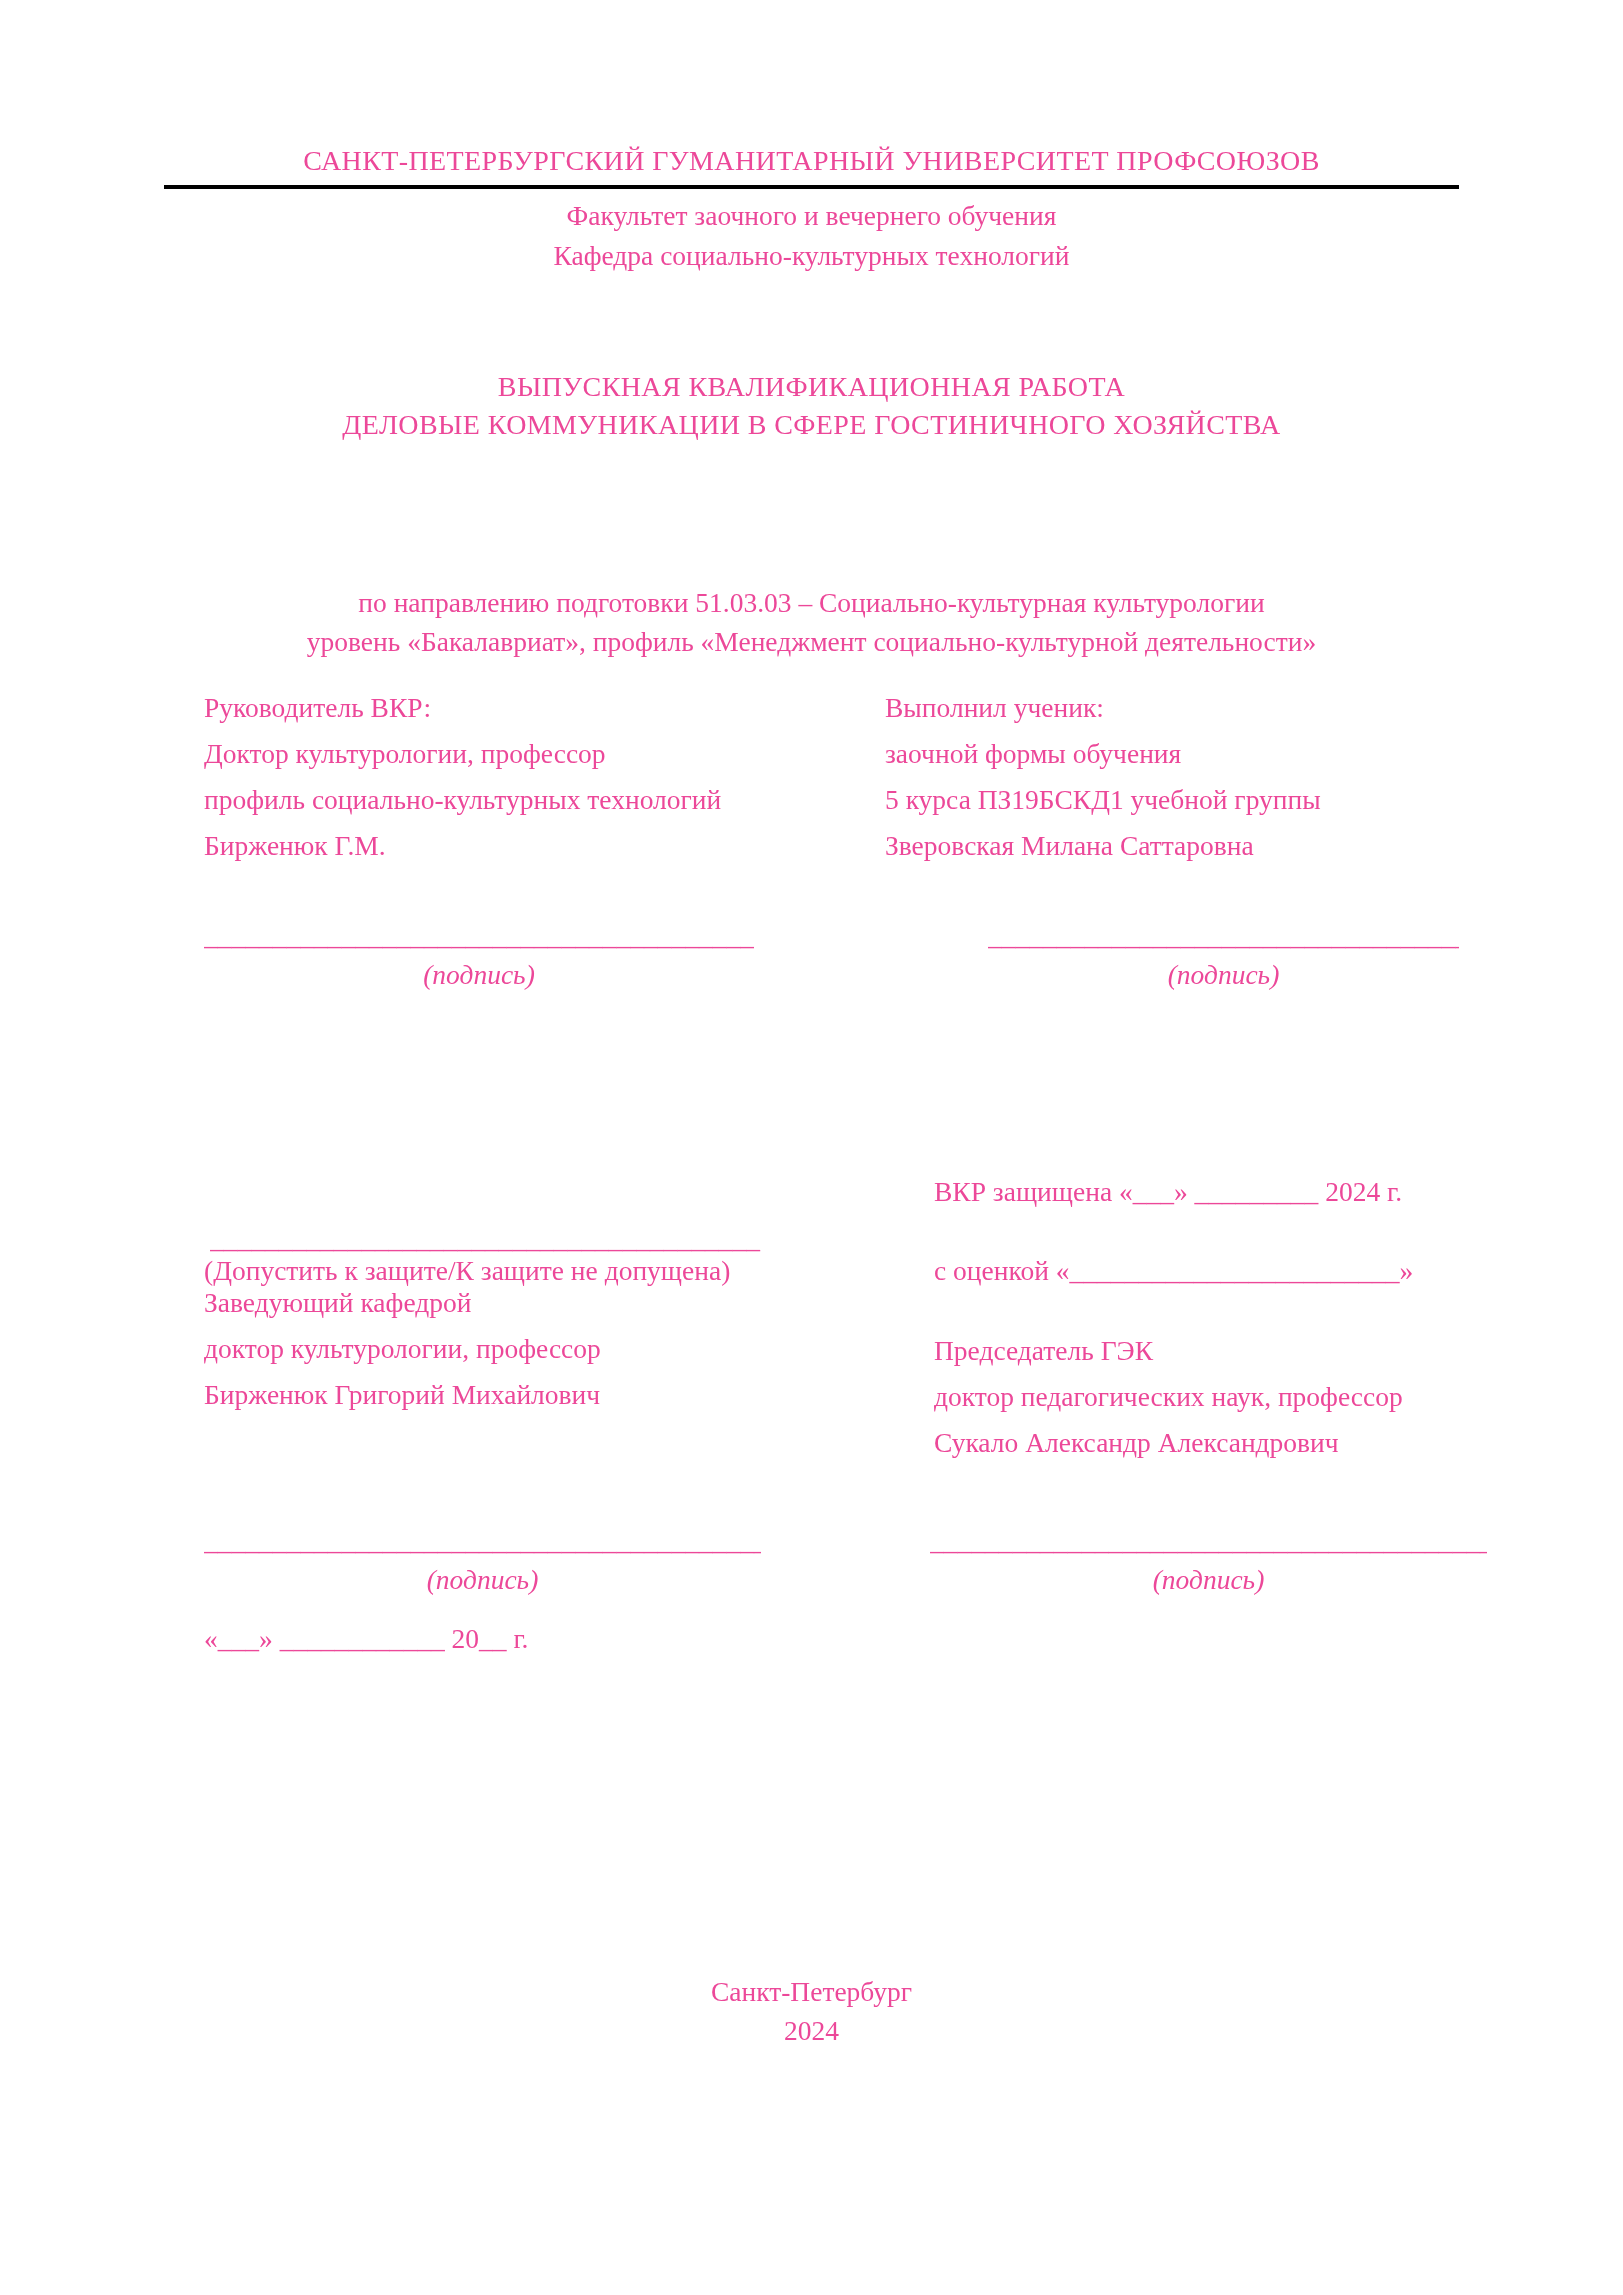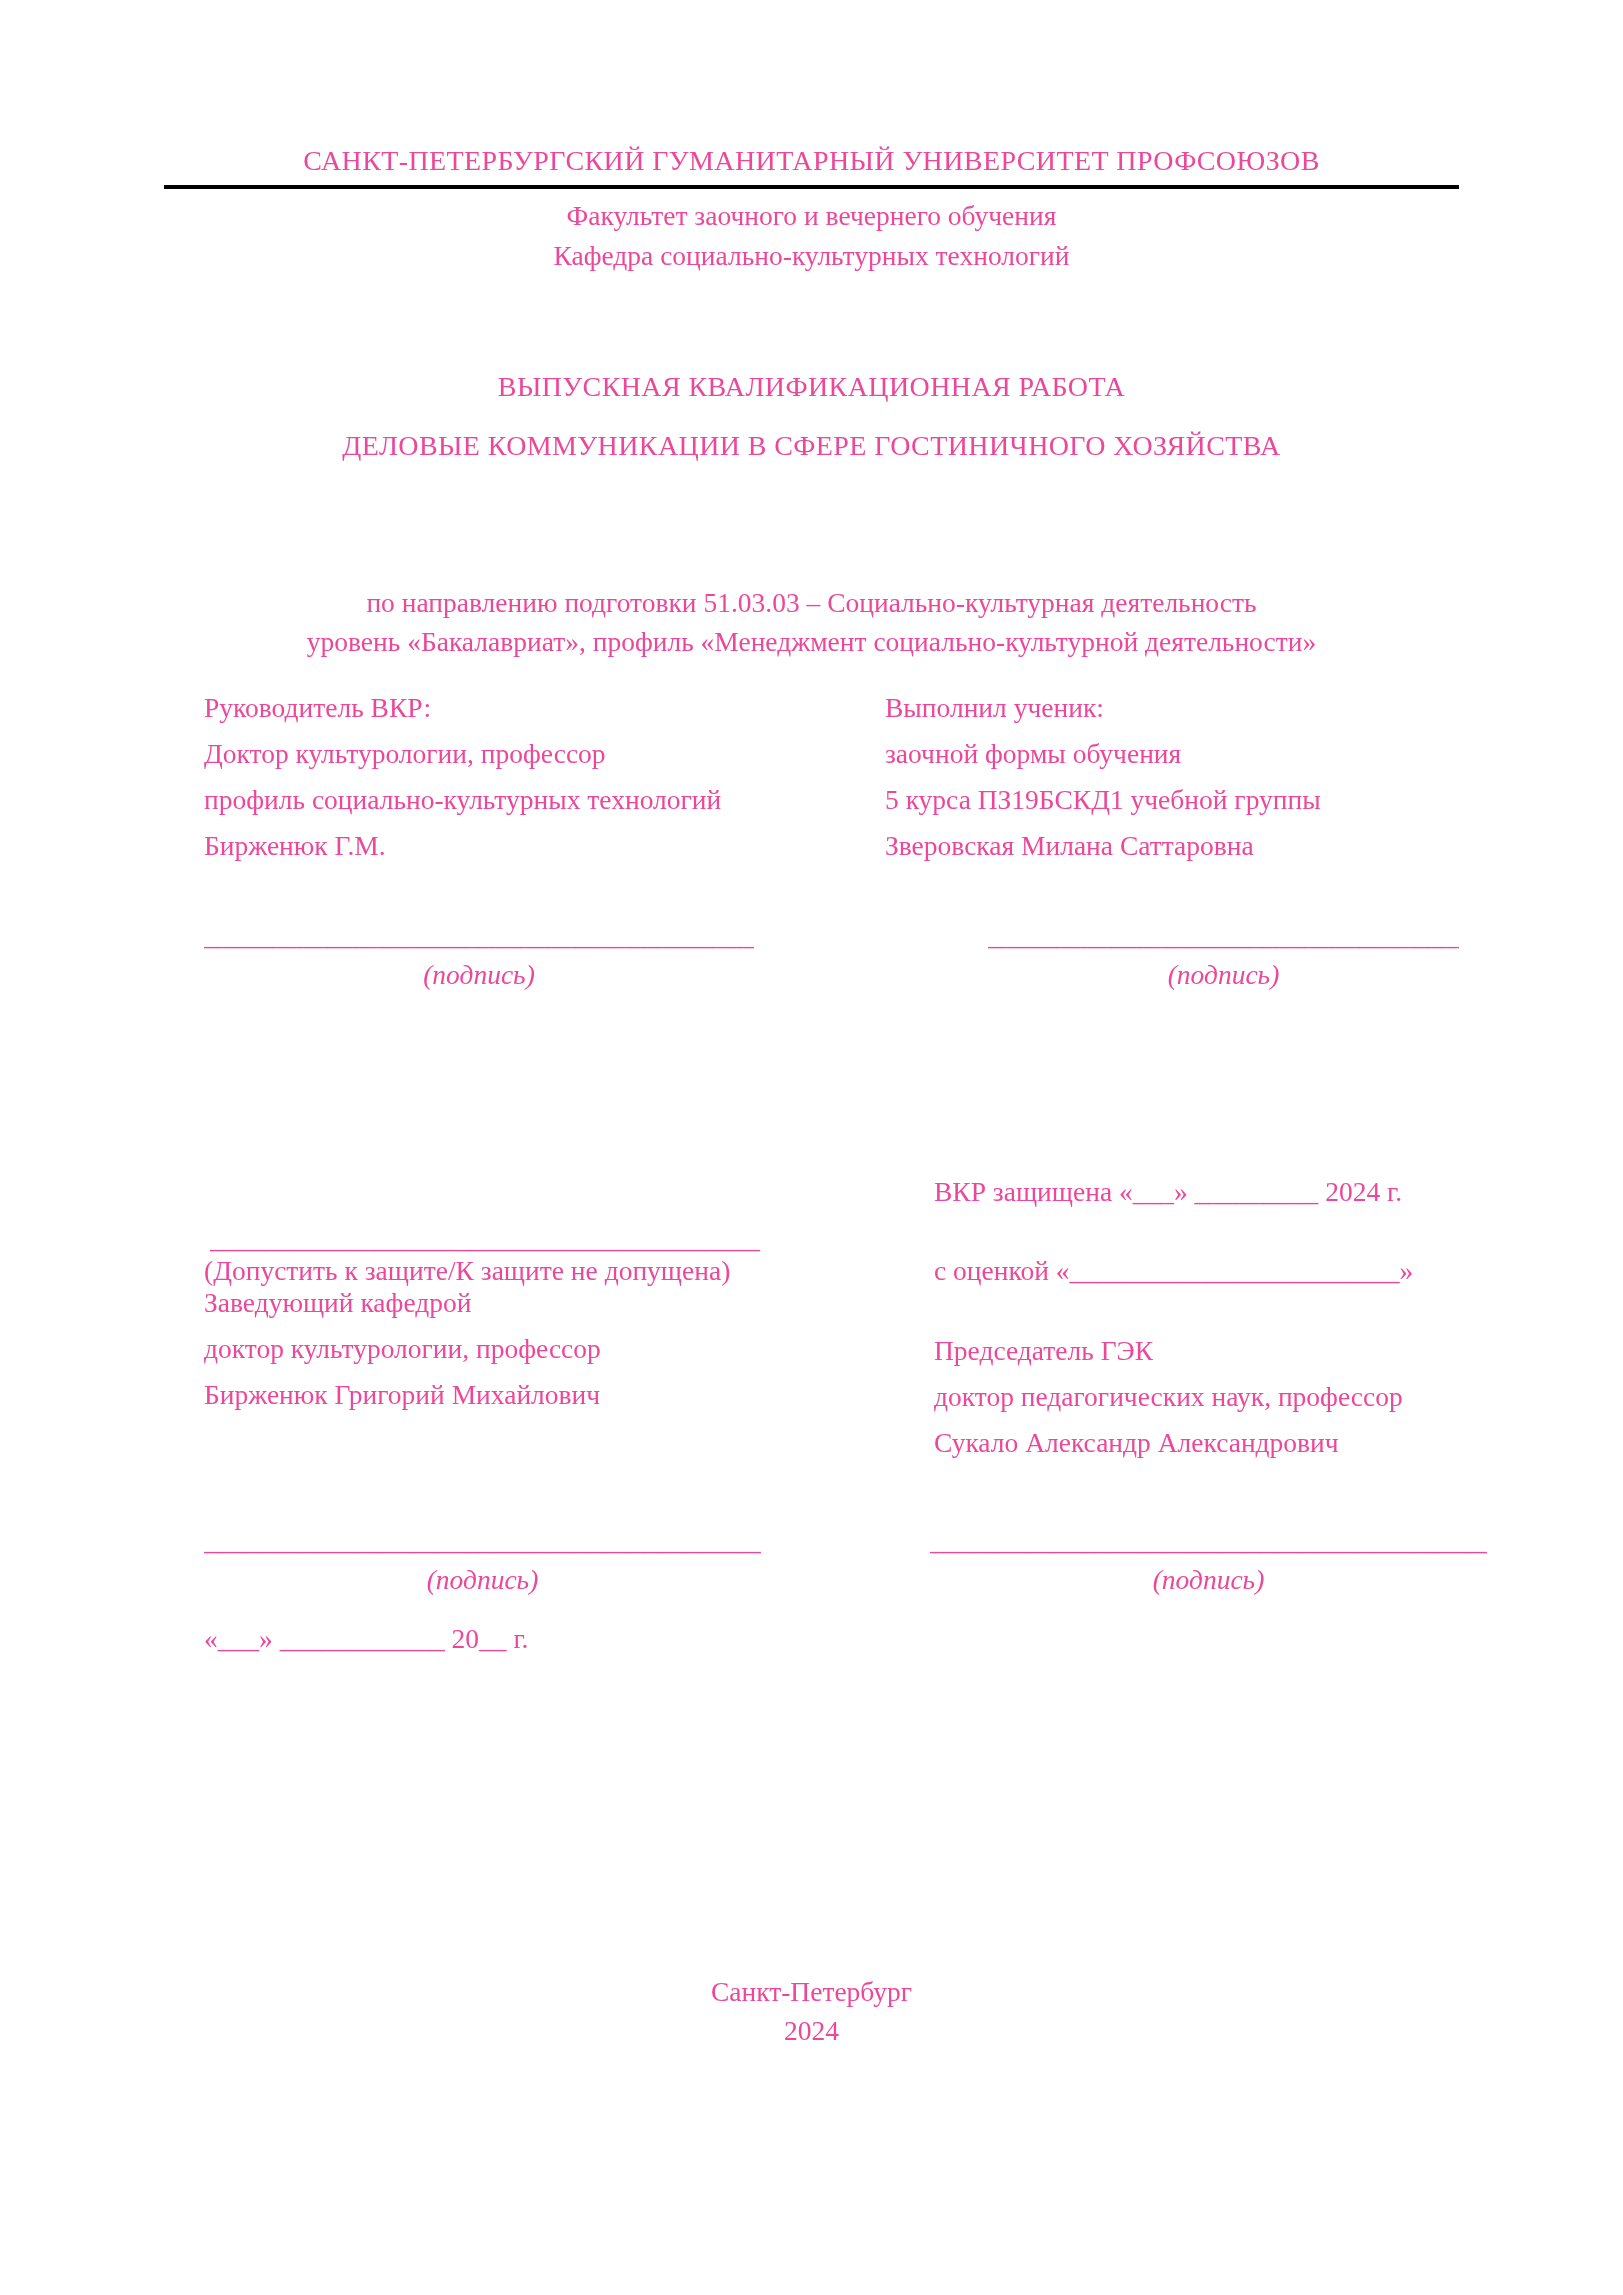--- a/index.html
+++ b/index.html
@@ -44,23 +44,23 @@
 <div class="page">
 
   <div class="abs center" style="top: 145px;">
     <div class="caps-line">САНКТ-ПЕТЕРБУРГСКИЙ ГУМАНИТАРНЫЙ УНИВЕРСИТЕТ ПРОФСОЮЗОВ</div>
     <div class="header-rule"></div>
     <div>Факультет заочного и вечернего обучения</div>
     <div style="margin-top: 8px;">Кафедра социально-культурных технологий</div>
   </div>
 
   <div class="abs center caps-line" style="top: 355px; margin-top: 16px;">ВЫПУСКНАЯ КВАЛИФИКАЦИОННАЯ РАБОТА</div>
-  <div class="abs center caps-line" style="top: 430px;">ДЕЛОВЫЕ КОММУНИКАЦИИ В СФЕРЕ ГОСТИНИЧНОГО ХОЗЯЙСТВА</div>
+  <div class="abs center caps-line" style="top: 409px;">ДЕЛОВЫЕ КОММУНИКАЦИИ В СФЕРЕ ГОСТИНИЧНОГО ХОЗЯЙСТВА</div>
 
-  <div class="abs center" style="top: 587px;">по направлению подготовки 51.03.03 – Социально-культурная деятельность</div>
+  <div class="abs center" style="top: 587px;">по направлению подготовки 51.03.03 – Социально-культурная культурологии</div>
   <div class="abs center" style="top: 626px;">уровень «Бакалавриат», профиль «Менеджмент социально-культурной деятельности»</div>
 
   <div class="abs col" style="left: 204px; top: 685px;">
     <div>Руководитель ВКР:</div>
     <div>Доктор культурологии, профессор</div>
     <div>профиль социально-культурных технологий</div>
     <div>Бирженюк Г.М.</div>
   </div>
   <div class="abs col" style="left: 885px; top: 685px;">
     <div>Выполнил ученик:</div>

